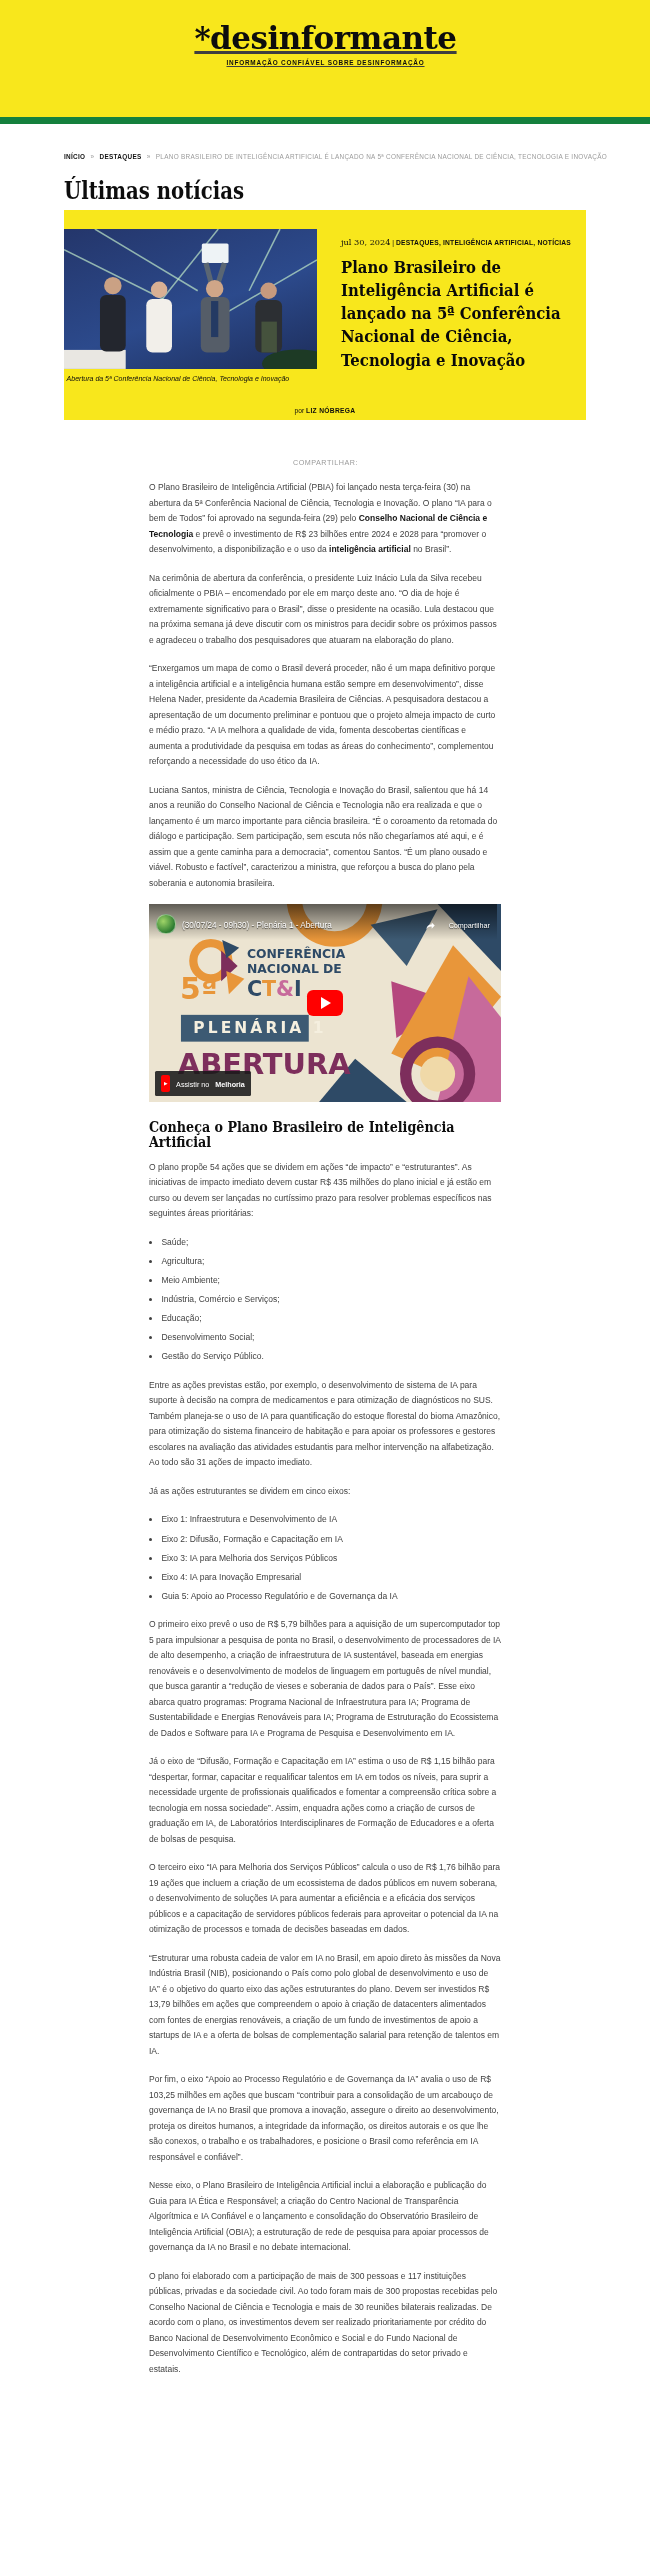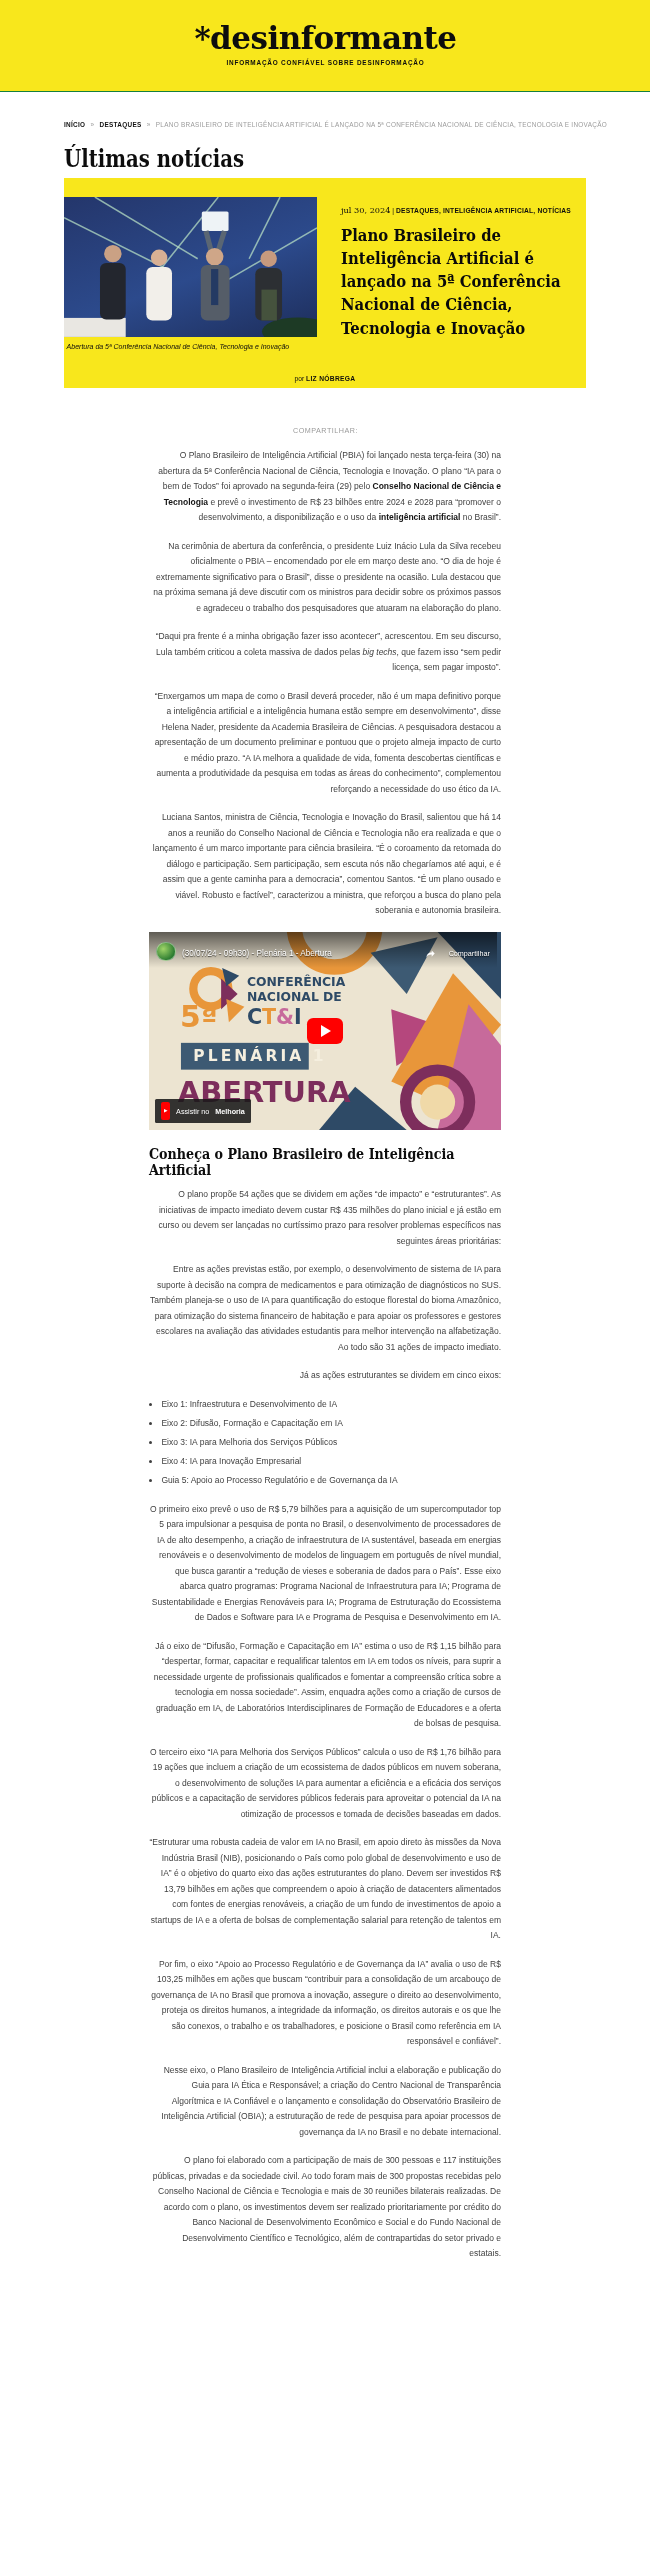--- a/index.html
+++ b/index.html
@@ -1,21 +1,21 @@
 <!DOCTYPE html>
 <html lang="pt-BR" style="font-size:8.2px"><head>
 <meta charset="utf-8">
 <style>
   * { box-sizing: border-box; margin: 0; padding: 0; }
   html,body { background:#fff; }
   body { width:651px; font-family:"Liberation Sans", sans-serif; color:#3f3f3f; }
   .page { position:relative; width:651px; min-height:3454px; overflow:hidden; }
 
   
-  .site-header { height:92px; background:#F8E71C; text-align:center; padding-top:23px; border-bottom:1px solid #15803d; }
+  .site-header { height:124px; background:#F8E71C; text-align:center; padding-top:23px; border-bottom:7px solid #15803d;text-decoration:underline; }
   .logo { font-family:"DejaVu Serif", serif; font-weight:700; font-size:31px; color:#0d0d0d; letter-spacing:-0.5px; line-height:1; }
   .tagline { margin-top:5.2px; font-size:6.4px; font-weight:700; letter-spacing:0.8px; color:#0d0d0d; }
 
   
   .breadcrumb { margin:29px 0 0 64px; font-size:6.4px; letter-spacing:0.3px; color:#9a9a9a; white-space:nowrap; }
   .breadcrumb .strong { color:#111; font-weight:700; }
   .breadcrumb .sep { color:#9a9a9a; margin:0 3.1px; }
 
   .narrow { transform:scaleX(.82); transform-origin:0 50%; }
   h1.latest { margin:15.5px 0 0 64px; font-family:"DejaVu Serif", serif; font-weight:700; font-size:24px; color:#0d0d0d; width:122%; }
@@ -28,21 +28,21 @@
   .hero-meta .cats { font-weight:700; letter-spacing:0.2px; }
   .hero-title { position:absolute; left:277px; top:46px; width:289px; font-family:"DejaVu Serif", serif; font-weight:700; font-size:17.5px; line-height:1.33; color:#0a0a0a; transform:scaleX(.85); transform-origin:0 0; }
   .hero-caption { position:absolute; left:2.6px; top:165px; font-style:italic; font-size:7px; color:#0d0d0d; }
   .hero-byline { position:absolute; bottom:6.2px; left:0; width:100%; text-align:center; font-size:6.7px; color:#0d0d0d; }
   .hero-byline b { font-weight:700; letter-spacing:0.3px; }
 
   .share-row { text-align:center; margin-top:38px; font-size:7.2px; letter-spacing:0.5px; color:#9a9a9a; }
 
   
   .article { width:352px; margin:13.4px 0 0 149px; font-size:8.5px; line-height:15.5px; color:#3f3f3f; }
-  .article p { margin-bottom:13px;text-align:right; }
+  .article p { margin-bottom:13px; }
   .article strong { color:#161616; font-weight:700; }
   .article em { font-style:italic; }
   .article ul { margin:0 0 13px 12.4px; }
   .article li { margin-bottom:3.6px; line-height:15.5px; }
   .article h2 { font-family:"DejaVu Serif", serif; font-weight:700; font-size:15.5px; color:#0d0d0d; margin:7.2px 0 10.3px; width:122%; transform:scaleX(.82); transform-origin:0 50%; }
   .img-missing { height:183px; }
 
   
   .video { position:relative; width:352px; height:198px; margin:4.1px 0 16.5px; background:#ece4d1; overflow:hidden; }
   .video svg.art { position:absolute; inset:0; }
@@ -120,21 +120,20 @@
       <b>LIZ NÓBREGA</b>
     </div>
   </section>
 
   <div class="share-row">COMPARTILHAR:</div>
 
   <article class="article">
     <div id="article-top">
         <p><span>O Plano Brasileiro de Inteligência Artificial (PBIA) foi lançado nesta terça-feira (30) na abertura da 5ª Conferência Nacional de Ciência, Tecnologia e Inovação. O plano “IA para o bem de Todos” foi aprovado na segunda-feira (29) pelo </span><strong>Conselho Nacional de Ciência e Tecnologia</strong><span> e prevê o investimento de R$ 23 bilhões entre 2024 e 2028 para “promover o desenvolvimento, a disponibilização e o uso da </span><strong>inteligência artificial</strong><span> no Brasil”.</span></p>
         <p><span>Na cerimônia de abertura da conferência, o presidente Luiz Inácio Lula da Silva recebeu oficialmente o PBIA – encomendado por ele em março deste ano. “O dia de hoje é extremamente significativo para o Brasil”, disse o presidente na ocasião. Lula destacou que na próxima semana já deve discutir com os ministros para decidir sobre os próximos passos e agradeceu o trabalho dos pesquisadores que atuaram na elaboração do plano.</span></p>
-        <p><span>“Daqui pra frente é a minha obrigação fazer isso acontecer”, acrescentou. Em seu discurso, Lula também criticou a coleta massiva de dados pelas </span><em>big techs</em><span>, que fazem isso “sem pedir licença, sem pagar imposto”.</span></p>
         <p><span>“Enxergamos um mapa de como o Brasil deverá proceder, não é um mapa definitivo porque a inteligência artificial e a inteligência humana estão sempre em desenvolvimento”, disse Helena Nader, presidente da Academia Brasileira de Ciências. A pesquisadora destacou a apresentação de um documento preliminar e pontuou que o projeto almeja impacto de curto e médio prazo. “A IA melhora a qualidade de vida, fomenta descobertas científicas e aumenta a produtividade da pesquisa em todas as áreas do conhecimento”, complementou reforçando a necessidade do uso ético da IA.</span></p>
         <p><span>Luciana Santos, ministra de Ciência, Tecnologia e Inovação do Brasil, salientou que há 14 anos a reunião do Conselho Nacional de Ciência e Tecnologia não era realizada e que o lançamento é um marco importante para ciência brasileira. “É o coroamento da retomada do diálogo e participação. Sem participação, sem escuta nós não chegaríamos até aqui, e é assim que a gente caminha para a democracia”, comentou Santos. “É um plano ousado e viável. Robusto e factível”, caracterizou a ministra, que reforçou a busca do plano pela soberania e autonomia brasileira.</span></p>
       </div>
 
     <div class="video" id="video-embed">
       <svg class="art" width="352" height="198" viewBox="0 0 683 384" xmlns="http://www.w3.org/2000/svg" style="font-size:16.5px">
         <rect width="683" height="384" fill="#ece4d1"></rect>
         <circle cx="360" cy="-10" r="78" fill="none" stroke="#e8963a" stroke-width="30"></circle>
         <polygon points="430,40 560,10 500,120" fill="#3d5a73"></polygon>
         <polygon points="560,0 683,0 683,130" fill="#2e4a66"></polygon>
@@ -173,20 +172,29 @@
       <div class="vwatermark">
         <span class="ytglyph">▶</span>
         <span>Assistir no</span>
         <b>Melhoria</b>
       </div>
     </div>
 
     <h2>Conheça o Plano Brasileiro de Inteligência Artificial</h2>
     <div id="article-rest">
         <p><span>O plano propõe 54 ações que se dividem em ações “de impacto” e “estruturantes”. As iniciativas de impacto imediato devem custar R$ 435 milhões do plano inicial e já estão em curso ou devem ser lançadas no curtíssimo prazo para resolver problemas específicos nas seguintes áreas prioritárias:</span></p>
+        <ul>
+          <li>Saúde;</li>
+          <li>Agricultura;</li>
+          <li>Meio Ambiente;</li>
+          <li>Indústria, Comércio e Serviços;</li>
+          <li>Educação;</li>
+          <li>Desenvolvimento Social;</li>
+          <li>Gestão do Serviço Público.</li>
+        </ul>
         <p><span>Entre as ações previstas estão, por exemplo, o desenvolvimento de sistema de IA para suporte à decisão na compra de medicamentos e para otimização de diagnósticos no SUS. Também planeja-se o uso de IA para quantificação do estoque florestal do bioma Amazônico, para otimização do sistema financeiro de habitação e para apoiar os professores e gestores escolares na avaliação das atividades estudantis para melhor intervenção na alfabetização. Ao todo são 31 ações de impacto imediato.</span></p>
         <p><span>Já as ações estruturantes se dividem em cinco eixos:</span></p>
         <ul>
           <li>Eixo 1: Infraestrutura e Desenvolvimento de IA</li>
           <li>Eixo 2: Difusão, Formação e Capacitação em IA</li>
           <li>Eixo 3: IA para Melhoria dos Serviços Públicos</li>
           <li>Eixo 4: IA para Inovação Empresarial</li>
           <li>Guia 5: Apoio ao Processo Regulatório e de Governança da IA</li>
         </ul>
         <p><span>O primeiro eixo prevê o uso de R$ 5,79 bilhões para a aquisição de um supercomputador top 5 para impulsionar a pesquisa de ponta no Brasil, o desenvolvimento de processadores de IA de alto desempenho, a criação de infraestrutura de IA sustentável, baseada em energias renováveis e o desenvolvimento de modelos de linguagem em português de nível mundial, que busca garantir a “redução de vieses e soberania de dados para o País”. Esse eixo abarca quatro programas: Programa Nacional de Infraestrutura para IA; Programa de Sustentabilidade e Energias Renováveis para IA; Programa de Estruturação do Ecossistema de Dados e Software para IA e Programa de Pesquisa e Desenvolvimento em IA.</span></p>

